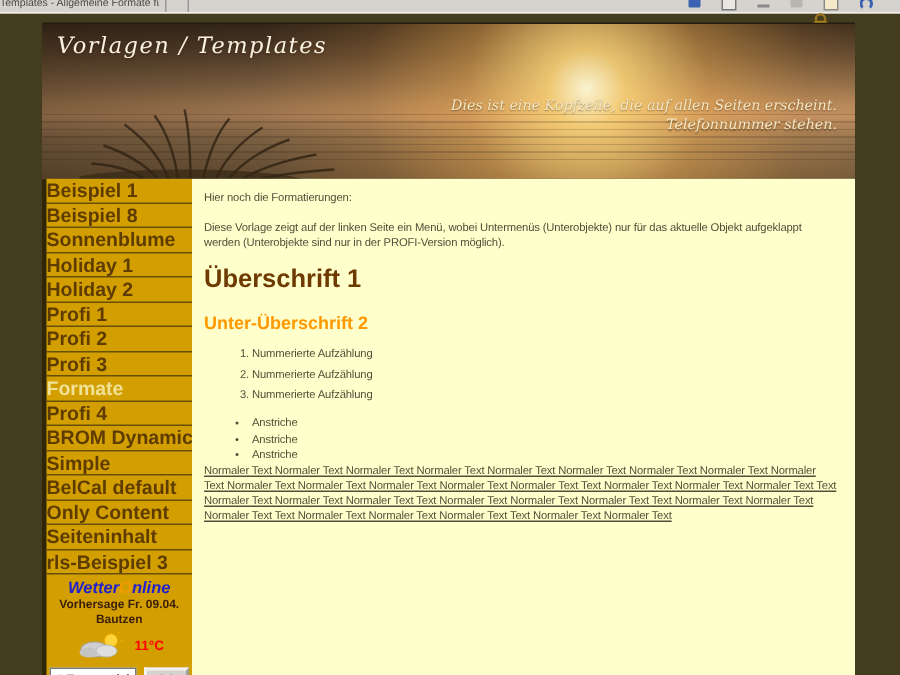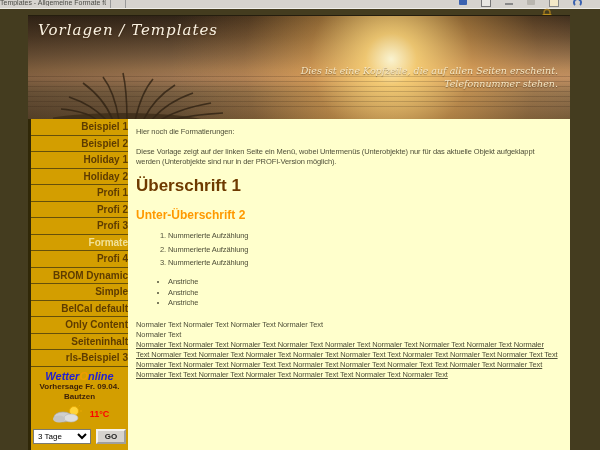--- a/index.html
+++ b/index.html
@@ -57,21 +57,21 @@
     text-shadow:0 1px 1px rgba(50,30,10,.5);
   }
   
   .cols{display:flex;height:332px;}
   .menu{
     width:100px;box-sizing:border-box;background:#d39e00;
     border-left:3px solid #2f2708;flex:none;
   }
   .menu-item{
     height:15.5px;line-height:15.5px;border-bottom:1px solid #66500a;
-    text-align:right;font-size:10px;font-weight:bold;color:#5e3c00;
+    text-align:left;font-size:13px;font-weight:bold;color:#5e3c00;
     cursor:pointer;overflow:hidden;white-space:nowrap;
   }
   .menu-item.active{color:#f1e197;}
   
   .weather{text-align:center;padding-top:3px;}
   .brand{font-size:11px;font-weight:bold;font-style:italic;color:#2222cc;line-height:12px;cursor:pointer;}
   .brand .o{color:#f09c00;}
   .w-line{font-size:8px;font-weight:bold;color:#3a1f08;line-height:10px;}
   .w-row{display:flex;align-items:center;justify-content:center;gap:6px;margin-top:3px;}
   .temp{font-size:9px;font-weight:bold;color:#ff0000;}
@@ -143,21 +143,22 @@
     <div class="tagline">
       <div>Dies ist eine Kopfzeile, die auf allen Seiten erscheint.</div>
       <div>Telefonnummer stehen.</div>
     </div>
   </div>
 
   <div class="cols">
 
     <div class="menu">
       <div class="menu-item">Beispiel 1</div>
-      <div class="menu-item">Beispiel 2</div>
+      <div class="menu-item">Beispiel 8</div>
+      <div class="menu-item">Sonnenblume</div>
       <div class="menu-item">Holiday 1</div>
       <div class="menu-item">Holiday 2</div>
       <div class="menu-item">Profi 1</div>
       <div class="menu-item">Profi 2</div>
       <div class="menu-item">Profi 3</div>
       <div class="menu-item active">Formate</div>
       <div class="menu-item">Profi 4</div>
       <div class="menu-item">BROM Dynamic</div>
       <div class="menu-item">Simple</div>
       <div class="menu-item">BelCal default</div>
@@ -200,20 +201,16 @@
       <ol class="fmt">
         <li>Nummerierte Aufzählung</li>
         <li>Nummerierte Aufzählung</li>
         <li>Nummerierte Aufzählung</li>
       </ol>
       <ul class="fmt">
         <li>Anstriche</li>
         <li>Anstriche</li>
         <li>Anstriche</li>
       </ul>
-      <div class="para-short">
-        <div>Normaler Text Normaler Text Normaler Text Normaler Text</div>
-        <div>Normaler Text</div>
-      </div>
       <div class="para-long">Normaler Text Normaler Text Normaler Text Normaler Text Normaler Text Normaler Text Normaler Text Normaler Text Normaler Text Normaler Text Normaler Text Normaler Text Normaler Text Normaler Text Text Normaler Text Normaler Text Normaler Text Text Normaler Text Normaler Text Normaler Text Text Normaler Text Normaler Text Normaler Text Text Normaler Text Normaler Text Normaler Text Text Normaler Text Normaler Text Normaler Text Text Normaler Text Normaler Text</div>
     </div>
   </div>
 </div>
 
 </body></html>

